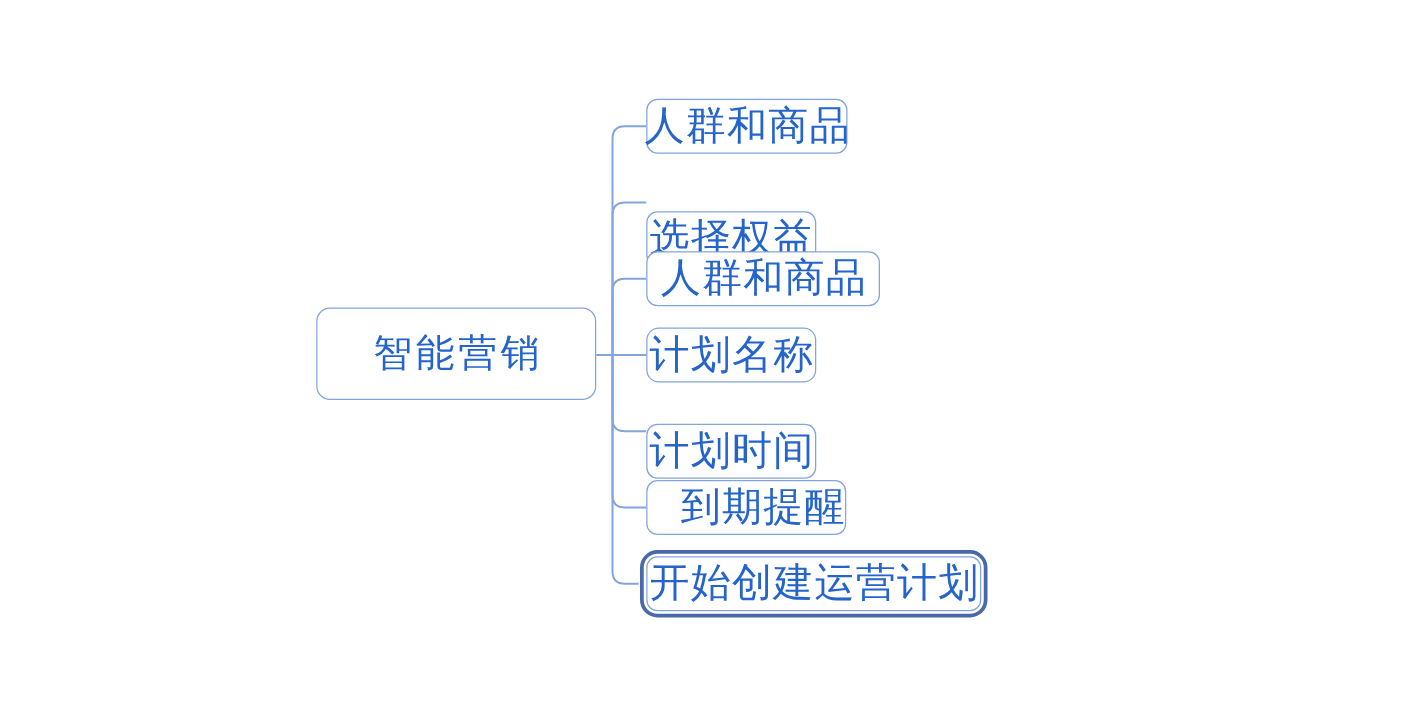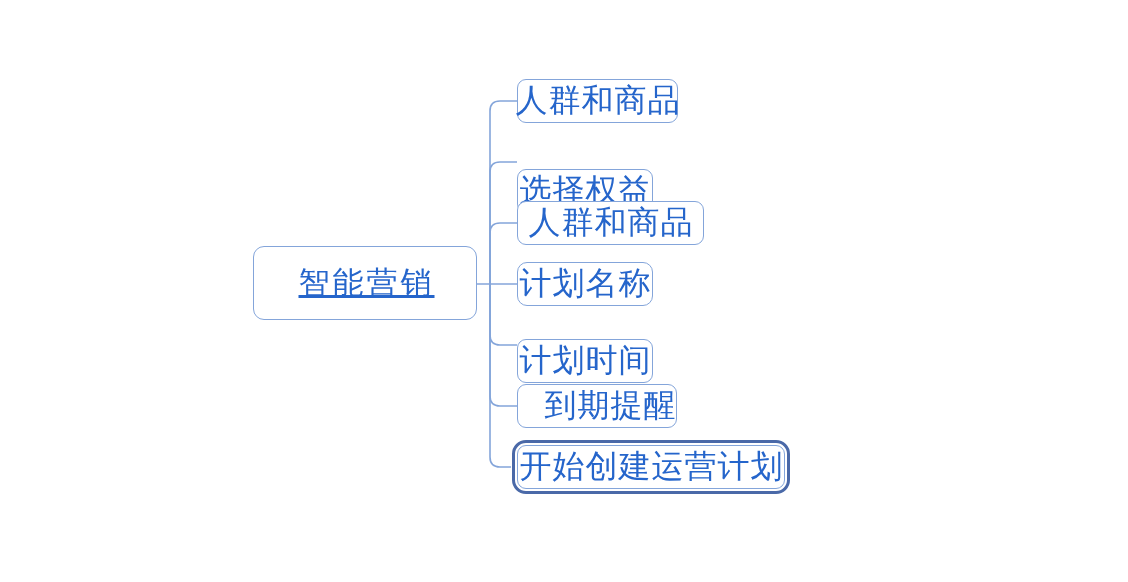--- a/index.html
+++ b/index.html
@@ -28,21 +28,20 @@
     white-space: nowrap;
     cursor: default;
   }
   .root {
     left: 253px; top: 246px;
     width: 224px; height: 74px;
     border-radius: 11px;
     font-size: 31px;
     letter-spacing: 3px;
     padding-left: 3px; 
-    text-decoration: underline;
   }
   .child {
     left: 517px;
     height: 44px;
     border-radius: 9px;
     font-size: 32px;
     letter-spacing: 1px;
     padding-left: 1px;
   }
   .selected {

